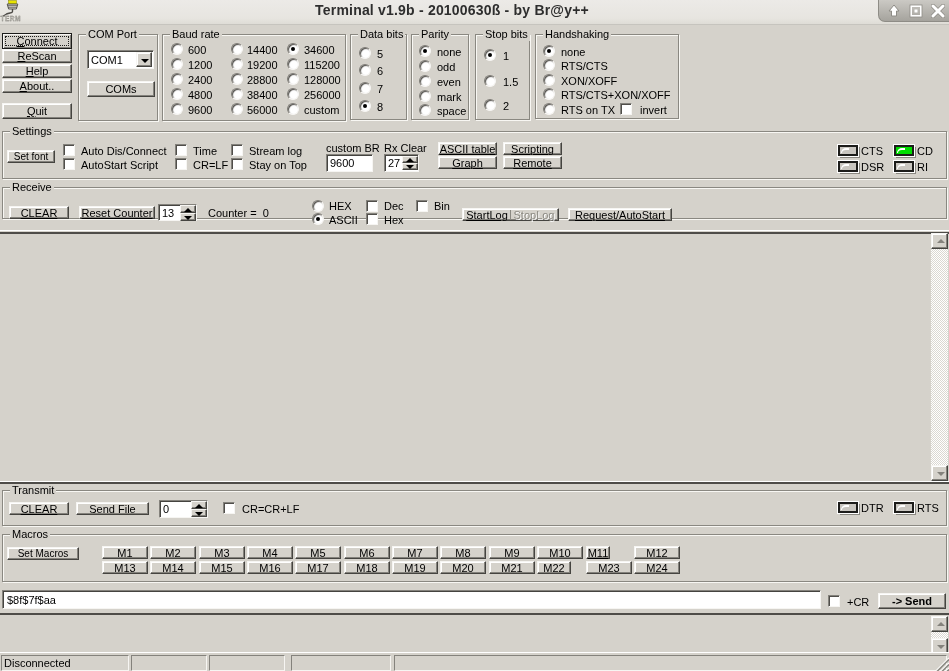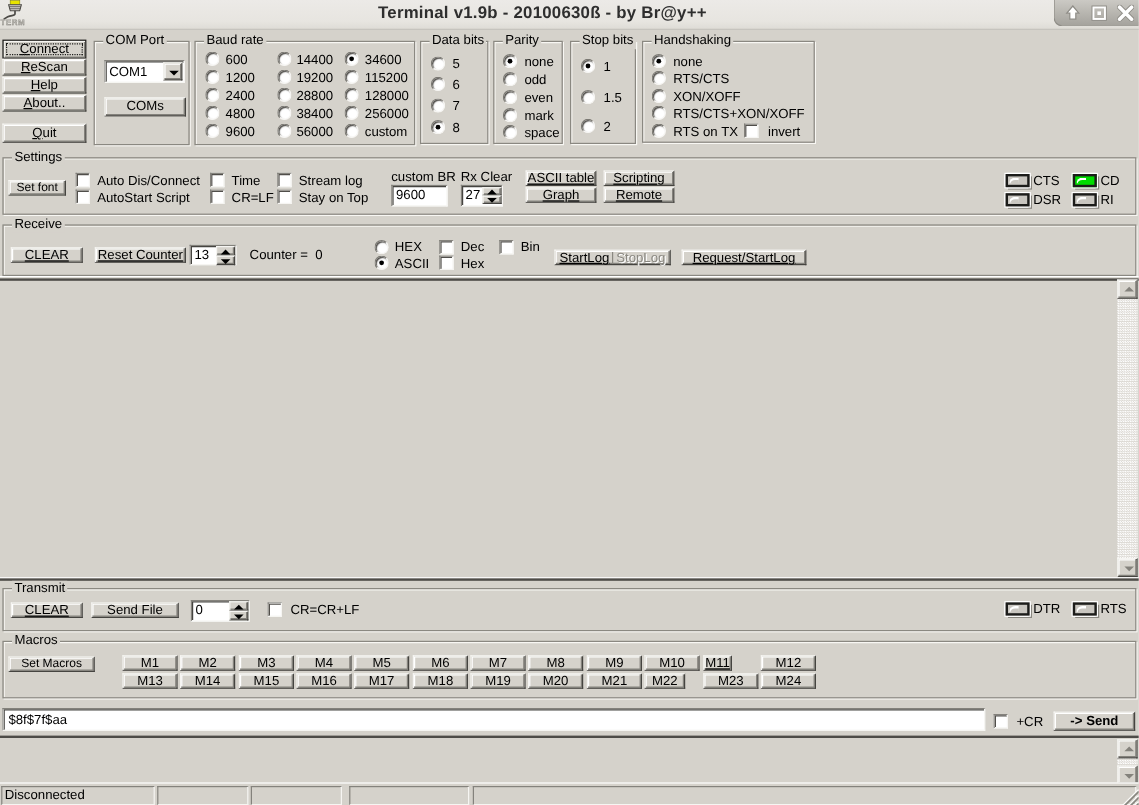--- a/index.html
+++ b/index.html
@@ -205,21 +205,21 @@
 <div class="b" style="left:503px;top:156px;width:59px;height:13px;line-height:12px;text-decoration:underline;">Remote</div>
 <div class="led" style="left:838px;top:145px;"></div>
     <div class="lb" style="left:861px;top:145px;">CTS</div>
 <div class="led" style="left:838px;top:161px;"></div>
     <div class="lb" style="left:861px;top:161px;">DSR</div>
 <div class="led ledg" style="left:894px;top:145px;"></div>
     <div class="lb" style="left:917px;top:145px;">CD</div>
 <div class="led" style="left:894px;top:161px;"></div>
     <div class="lb" style="left:917px;top:161px;">RI</div>
 
-<div class="g" style="left:2px;top:187px;width:945px;height:43px;">
+<div class="g" style="left:2px;top:187px;width:945px;height:32px;">
       <i>Receive</i>
     </div>
 <div class="b" style="left:9px;top:206px;width:60px;height:13px;line-height:12px;text-decoration:underline;">CLEAR</div>
 <div class="b" style="left:79px;top:206px;width:76px;height:13px;line-height:12px;text-decoration:underline;">Reset Counter</div>
 <div class="inp" style="left:158px;top:204px;width:39px;height:17px;padding:2px 3px;line-height:12px;">13</div>
 <div class="sp" style="left:180px;top:205px;width:16px;height:8px;">
       <span class="tri-u" style="left:3px;top:2px;"></span>
     </div>
 <div class="sp" style="left:180px;top:213px;width:16px;height:8px;">
       <span class="tri-d" style="left:3px;top:2px;"></span>
@@ -233,21 +233,21 @@
     <div class="lb" style="left:384px;top:200px;">Dec</div>
 <div class="c" style="left:366px;top:213px;"></div>
     <div class="lb" style="left:384px;top:214px;">Hex</div>
 <div class="c" style="left:416px;top:200px;"></div>
     <div class="lb" style="left:434px;top:200px;">Bin</div>
 <div class="b" style="left:462px;top:208px;width:97px;height:13px;">
       <span style="left:2px;top:0;width:44px;text-align:center;line-height:12px;text-decoration:underline;">StartLog</span>
       <span style="left:47px;top:1px;width:1px;height:10px;background:#8a8881;"></span>
       <span style="left:48px;top:0;width:46px;text-align:center;line-height:12px;color:#8a8881;text-shadow:1px 1px 0 #fff;">StopLog</span>
     </div>
-<div class="b" style="left:568px;top:208px;width:104px;height:13px;line-height:12px;text-decoration:underline;">Request/StartLog</div>
+<div class="b" style="left:568px;top:208px;width:104px;height:13px;line-height:12px;text-decoration:underline;">Request/AutoStart</div>
 
 <div id="rxmemo" style="left:0;top:230px;width:949px;height:253px;border-top:1px solid #fff;background:#d5d2cb;">
   <span style="position:absolute;left:0;top:1px;width:949px;height:2px;background:#4e4c48;"></span>
 </div>
 
 <div style="left:931px;top:233px;width:17px;height:248px;" class="dith"></div>
 <div class="b" style="left:931px;top:233px;width:17px;height:16px;">
       <span class="tri-u" style="left:5px;top:5px;border-bottom-color:#84827c;"></span>
     </div>
 <div class="b" style="left:931px;top:465px;width:17px;height:16px;">

